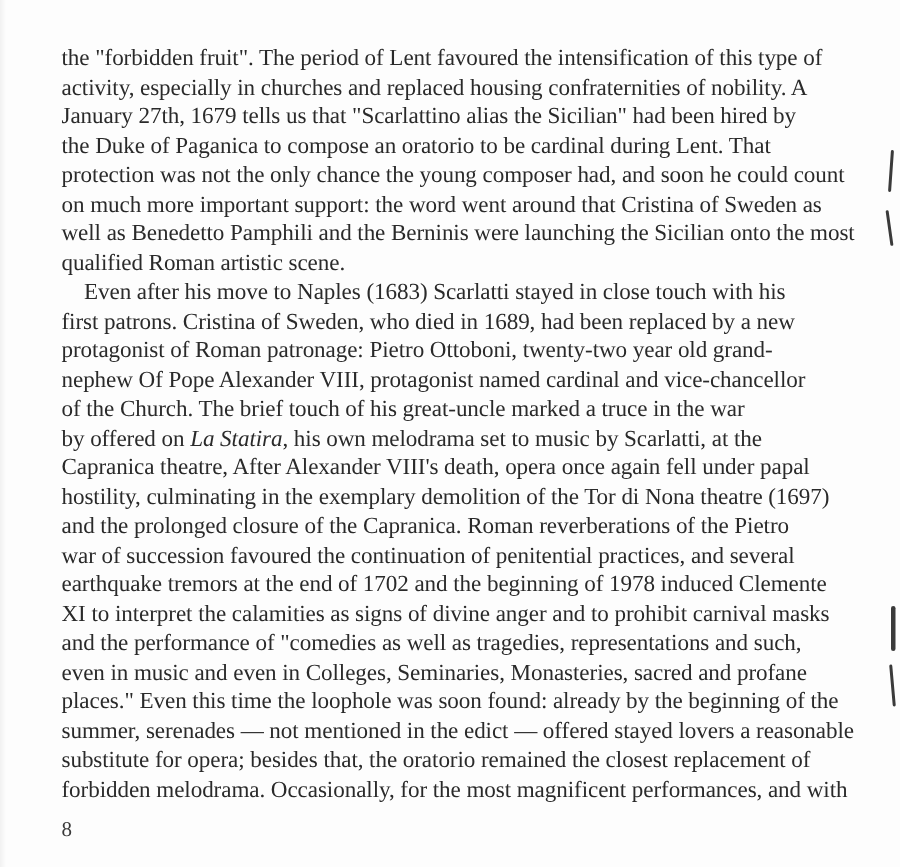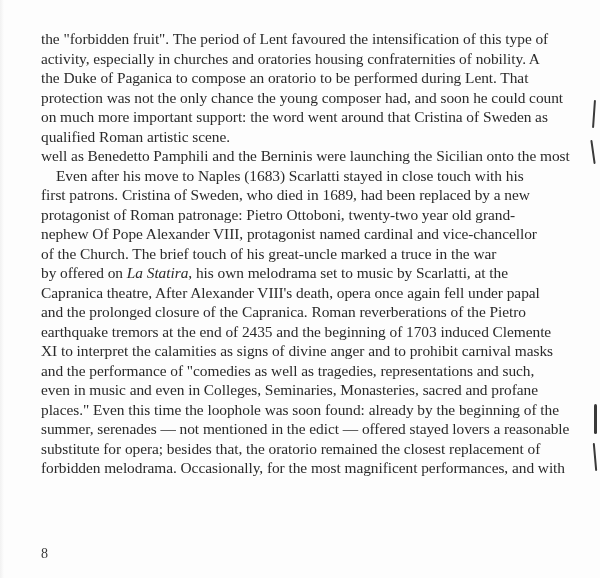--- a/index.html
+++ b/index.html
@@ -63,37 +63,40 @@
     .mark.m4 { left: 594px; top: 443px; width: 2px; height: 28px; transform: rotate(-5deg); }
   </style>
 </head>
 <body>
 
 <div class="left-edge"></div>
 
 <div class="page">
   <p class="para">
     <span class="line">the "forbidden fruit". The period of Lent favoured the intensification of this type of</span>
-    <span class="line">activity, especially in churches and oratories housing confraternities of nobility. A</span>
-    <span class="line">the Duke of Paganica to compose an oratorio to be performed during Lent. That</span>
+    <span class="line">activity, especially in churches and replaced housing confraternities of nobility. A</span>
+    <span class="line">January 27th, 1679 tells us that "Scarlattino alias the Sicilian" had been hired by</span>
+    <span class="line">the Duke of Paganica to compose an oratorio to be cardinal during Lent. That</span>
     <span class="line">protection was not the only chance the young composer had, and soon he could count</span>
     <span class="line">on much more important support: the word went around that Cristina of Sweden as</span>
+    <span class="line">well as Benedetto Pamphili and the Berninis were launching the Sicilian onto the most</span>
     <span class="line">qualified Roman artistic scene.</span>
-    <span class="line">well as Benedetto Pamphili and the Berninis were launching the Sicilian onto the most</span>
   </p>
   <p class="para">
     <span class="line indent">Even after his move to Naples (1683) Scarlatti stayed in close touch with his</span>
     <span class="line">first patrons. Cristina of Sweden, who died in 1689, had been replaced by a new</span>
     <span class="line">protagonist of Roman patronage: Pietro Ottoboni, twenty-two year old grand-</span>
     <span class="line">nephew Of Pope Alexander VIII, protagonist named cardinal and vice-chancellor</span>
     <span class="line">of the Church. The brief touch of his great-uncle marked a truce in the war</span>
     <span class="line"><span>by offered on </span><em>La Statira</em><span>, his own melodrama set to music by Scarlatti, at the</span></span>
     <span class="line">Capranica theatre, After Alexander VIII's death, opera once again fell under papal</span>
+    <span class="line">hostility, culminating in the exemplary demolition of the Tor di Nona theatre (1697)</span>
     <span class="line">and the prolonged closure of the Capranica. Roman reverberations of the Pietro</span>
-    <span class="line">earthquake tremors at the end of 2435 and the beginning of 1703 induced Clemente</span>
+    <span class="line">war of succession favoured the continuation of penitential practices, and several</span>
+    <span class="line">earthquake tremors at the end of 1702 and the beginning of 1978 induced Clemente</span>
     <span class="line">XI to interpret the calamities as signs of divine anger and to prohibit carnival masks</span>
     <span class="line">and the performance of "comedies as well as tragedies, representations and such,</span>
     <span class="line">even in music and even in Colleges, Seminaries, Monasteries, sacred and profane</span>
     <span class="line">places." Even this time the loophole was soon found: already by the beginning of the</span>
     <span class="line">summer, serenades — not mentioned in the edict — offered stayed lovers a reasonable</span>
     <span class="line">substitute for opera; besides that, the oratorio remained the closest replacement of</span>
     <span class="line">forbidden melodrama. Occasionally, for the most magnificent performances, and with</span>
   </p>
 </div>
 

